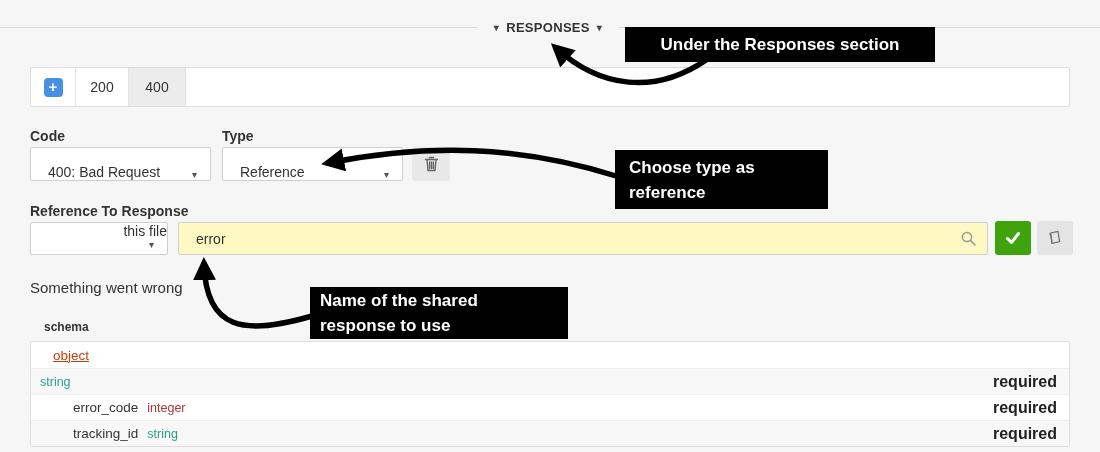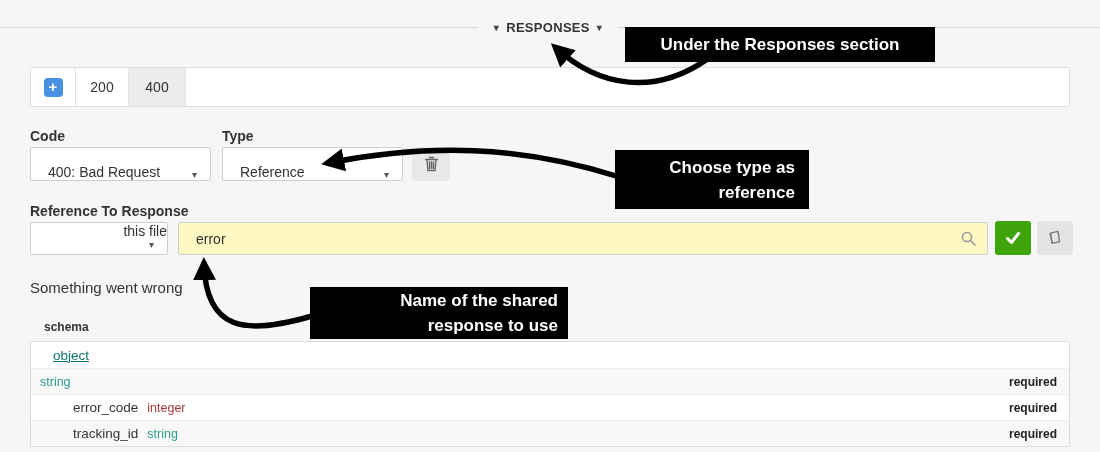--- a/index.html
+++ b/index.html
@@ -20,25 +20,25 @@
     background:#f6f6f6; z-index:1;
     display:flex; align-items:center; justify-content:center; gap:7px;
     font-size:13px; font-weight:bold; color:#333; letter-spacing:.3px;
     cursor:pointer;
   }
   .section-header .caret { font-size:10px; color:#444; }
 
   
   .callout {
     background:#000; color:#fff; z-index:3;
-    font-weight:bold; text-align:right;
+    font-weight:bold; text-align:left;
     display:flex; align-items:center; justify-content:center;
   }
   .callout-1 { top:27px; left:625px; width:310px; height:35px; font-size:17px; }
-  .callout-2 { top:150px; left:615px; width:194px; height:59px; font-size:17px; line-height:25px; padding:0 14px; }
+  .callout-2 { top:150px; left:615px; width:213px; height:59px; font-size:17px; line-height:25px; padding:0 14px; }
   .callout-3 { top:287px; left:310px; width:258px; height:52px; font-size:17px; line-height:25px; padding:0 10px; }
 
   
   .arrows { top:0; left:0; width:1100px; height:452px; z-index:2; pointer-events:none; }
 
   
   .tabbar {
     top:67px; left:30px; width:1040px; height:40px;
     background:#fff; border:1px solid #ddd; border-radius:2px;
     display:flex; z-index:1;
@@ -94,28 +94,28 @@
   .schema-table {
     top:341px; left:30px; width:1040px;
     background:#fff; border:1px solid #ddd; border-radius:2px; z-index:1;
   }
   .schema-row {
     height:26px; display:flex; align-items:center;
     border-top:1px solid #eee; font-size:13.5px;
   }
   .schema-row:first-child { border-top:none; }
   .schema-row.stripe { background:#f8f8f8; }
-  .schema-row .root-type { color:#0f766e; padding-left:22px; cursor:pointer;text-decoration:underline; }
+  .schema-row .root-type { color:#c2410c; padding-left:22px; cursor:pointer;text-decoration:underline; }
   .schema-row .prop-name { color:#333; padding-left:42px; }
   .schema-row .prop-type { margin-left:9px; font-size:12.5px; }
   .prop-type.type-string { color:#2a9d8f; }
   .prop-type.type-integer { color:#aa3939; }
   .schema-row .prop-flag {
     margin-left:auto; padding-right:12px;
-    font-size:12px; font-weight:bold; color:#222;
+    font-size:16px; font-weight:bold; color:#222;
   }
 </style>
 </head>
 <body>
 
 <div class="abs divider"></div>
 <div class="abs section-header">
   <span class="caret">▾</span>
   <span>RESPONSES</span>
   <span class="caret">▾</span>

